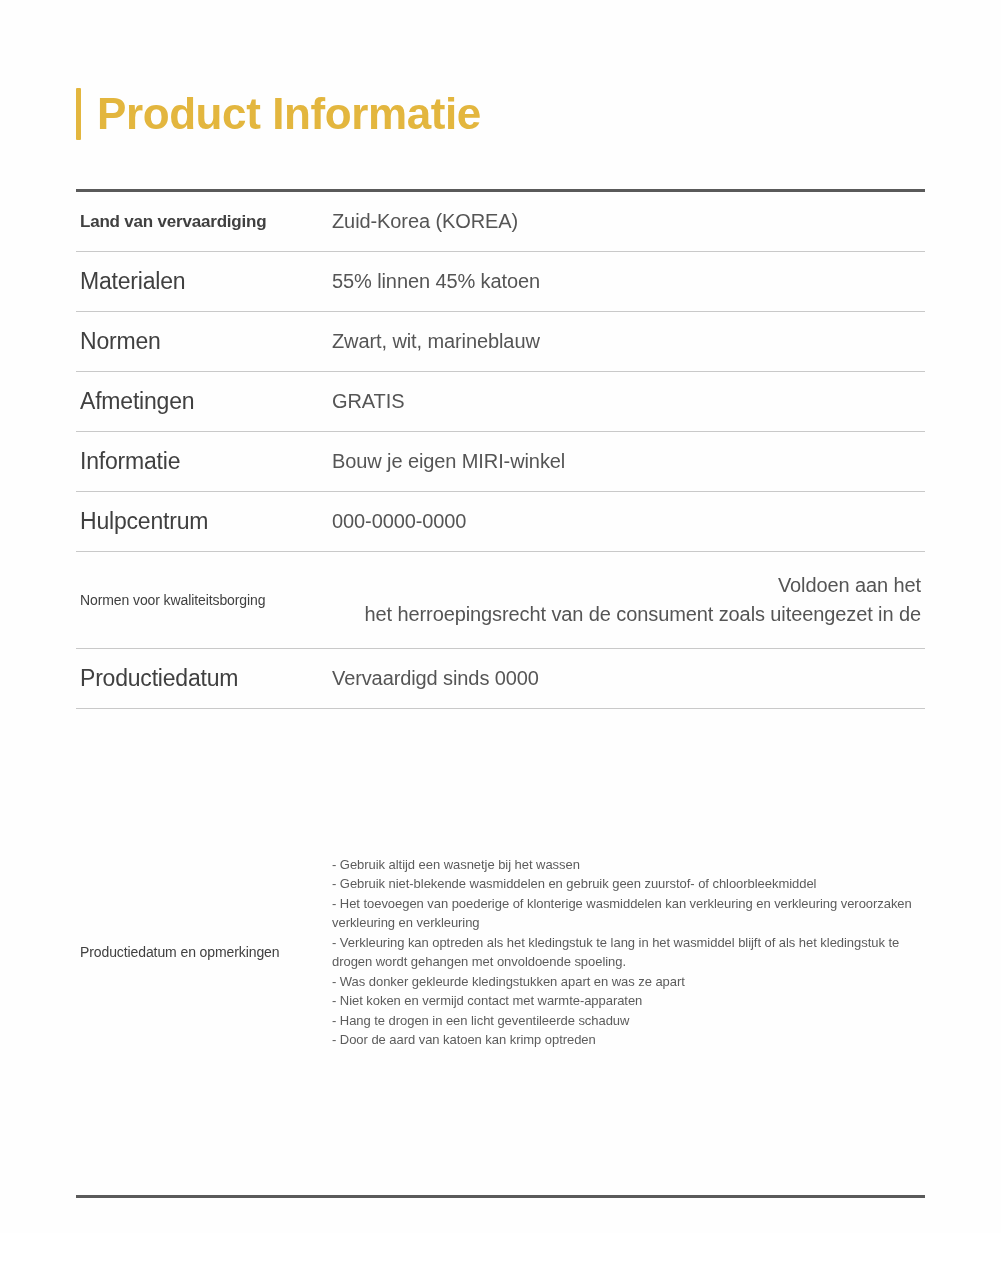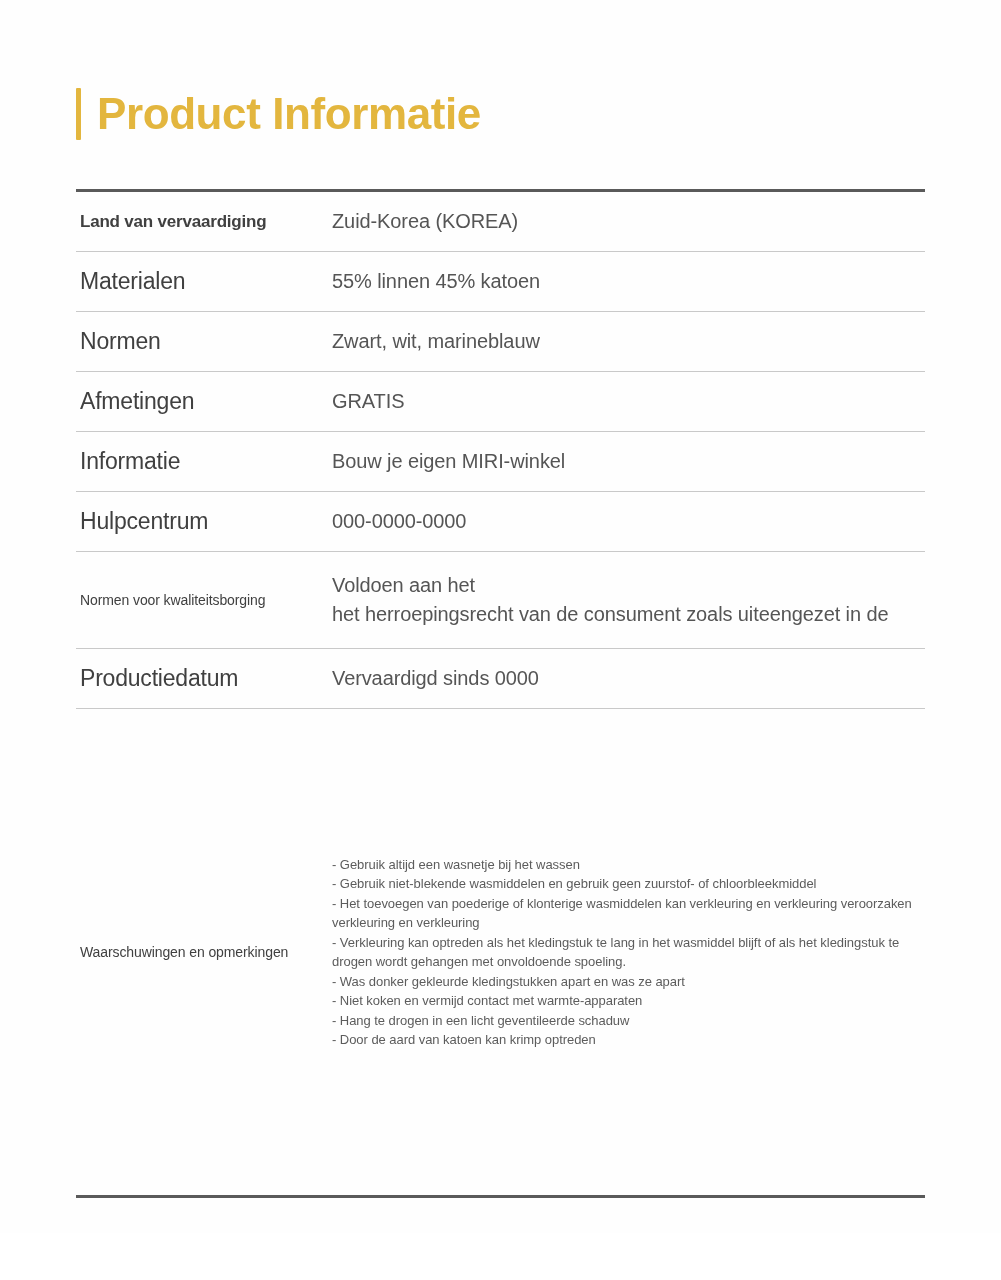--- a/index.html
+++ b/index.html
@@ -147,33 +147,33 @@
         <td class="c-value rule-div val-md">Bouw je eigen MIRI-winkel</td>
       </tr>
 
       <tr class="row-std">
         <td class="c-label rule-div lbl-lg">Hulpcentrum</td>
         <td class="c-value rule-div val-md">000-0000-0000</td>
       </tr>
 
       <tr>
         <td class="c-label rule-div lbl-tiny" style="height:96px;">Normen voor kwaliteitsborging</td>
-        <td class="c-value rule-div" style="height:96px;">
+        <td class="c-value rule-div" style="height:96px;text-align:right;">
           <span class="qa-line val-md">Voldoen aan het</span>
           <span class="qa-line val-md">het herroepingsrecht van de consument zoals uiteengezet in de</span>
         </td>
       </tr>
 
       <tr class="row-std">
         <td class="c-label rule-div lbl-lg">Productiedatum</td>
         <td class="c-value rule-div val-md">Vervaardigd sinds 0000</td>
       </tr>
 
       <tr class="row-warn">
-        <td class="c-label rule-div lbl-tiny">Waarschuwingen en opmerkingen</td>
+        <td class="c-label rule-div lbl-tiny">Productiedatum en opmerkingen</td>
         <td class="c-value rule-div">
           <ul class="warn-list">
             <li>- Gebruik altijd een wasnetje bij het wassen</li>
             <li>- Gebruik niet-blekende wasmiddelen en gebruik geen zuurstof- of chloorbleekmiddel</li>
             <li>- Het toevoegen van poederige of klonterige wasmiddelen kan verkleuring en verkleuring veroorzaken verkleuring en verkleuring</li>
             <li>- Verkleuring kan optreden als het kledingstuk te lang in het wasmiddel blijft of als het kledingstuk te drogen wordt gehangen met onvoldoende spoeling.</li>
             <li>- Was donker gekleurde kledingstukken apart en was ze apart</li>
             <li>- Niet koken en vermijd contact met warmte-apparaten</li>
             <li>- Hang te drogen in een licht geventileerde schaduw</li>
             <li>- Door de aard van katoen kan krimp optreden</li>

